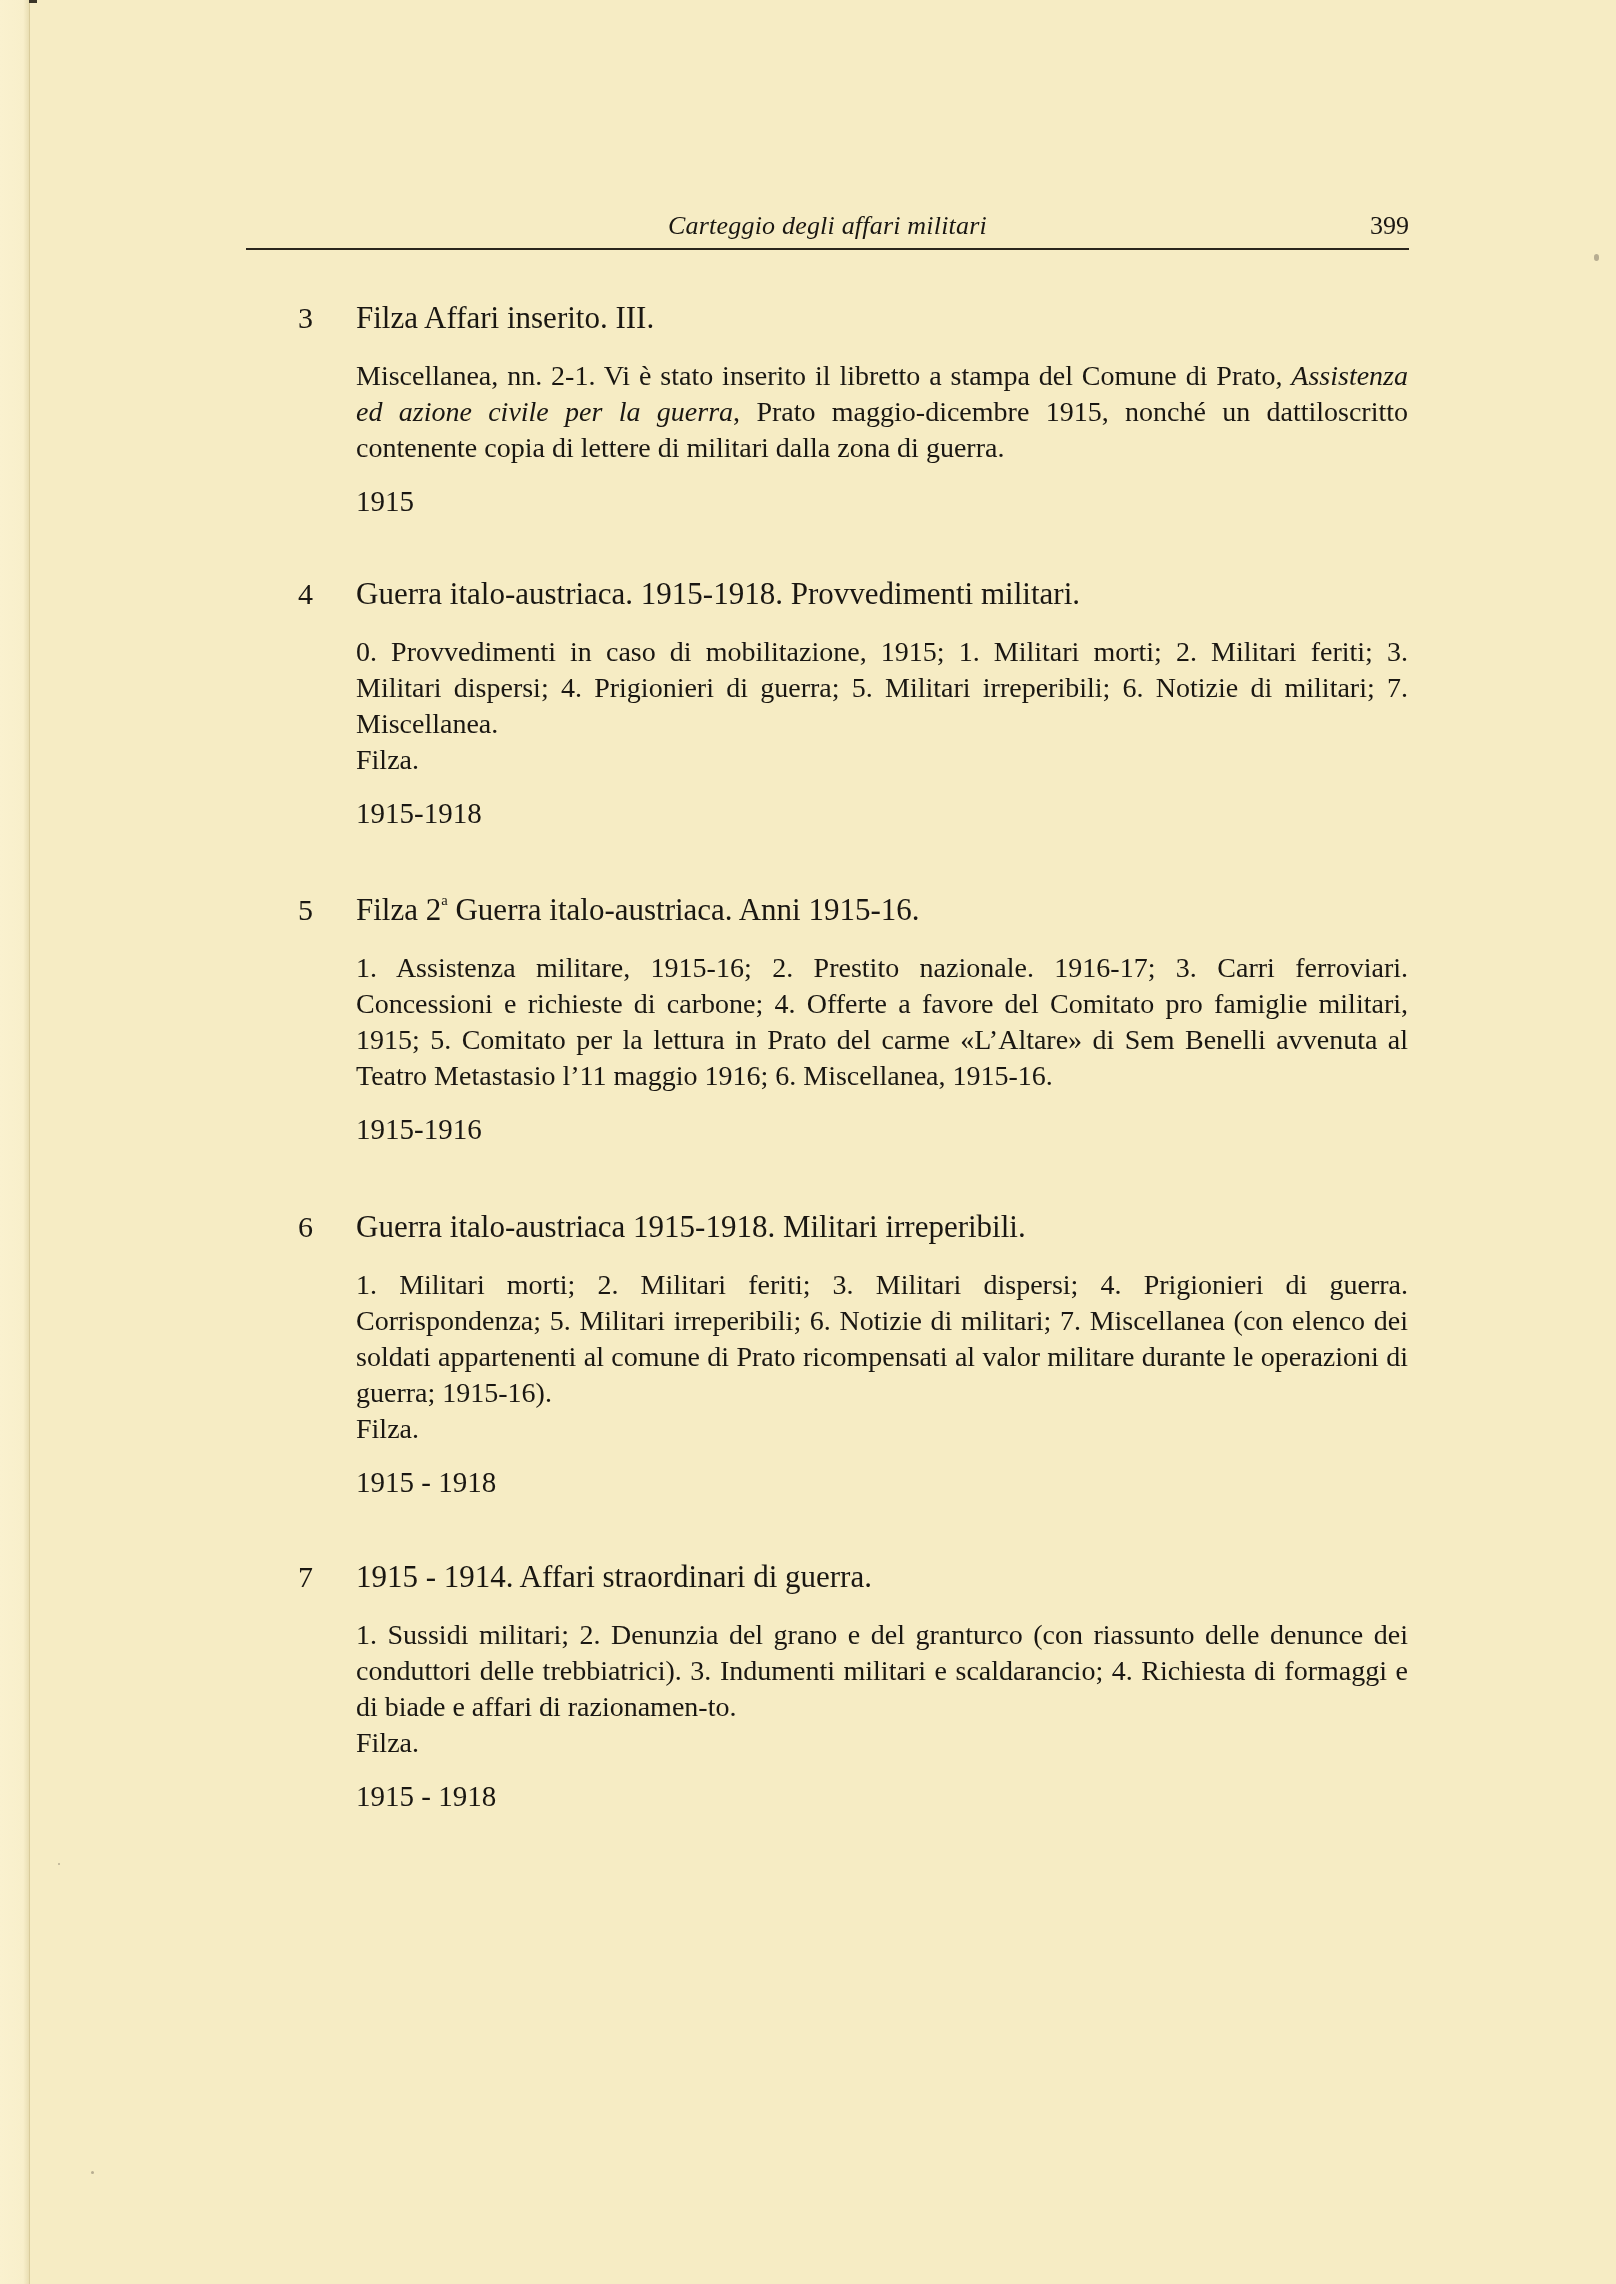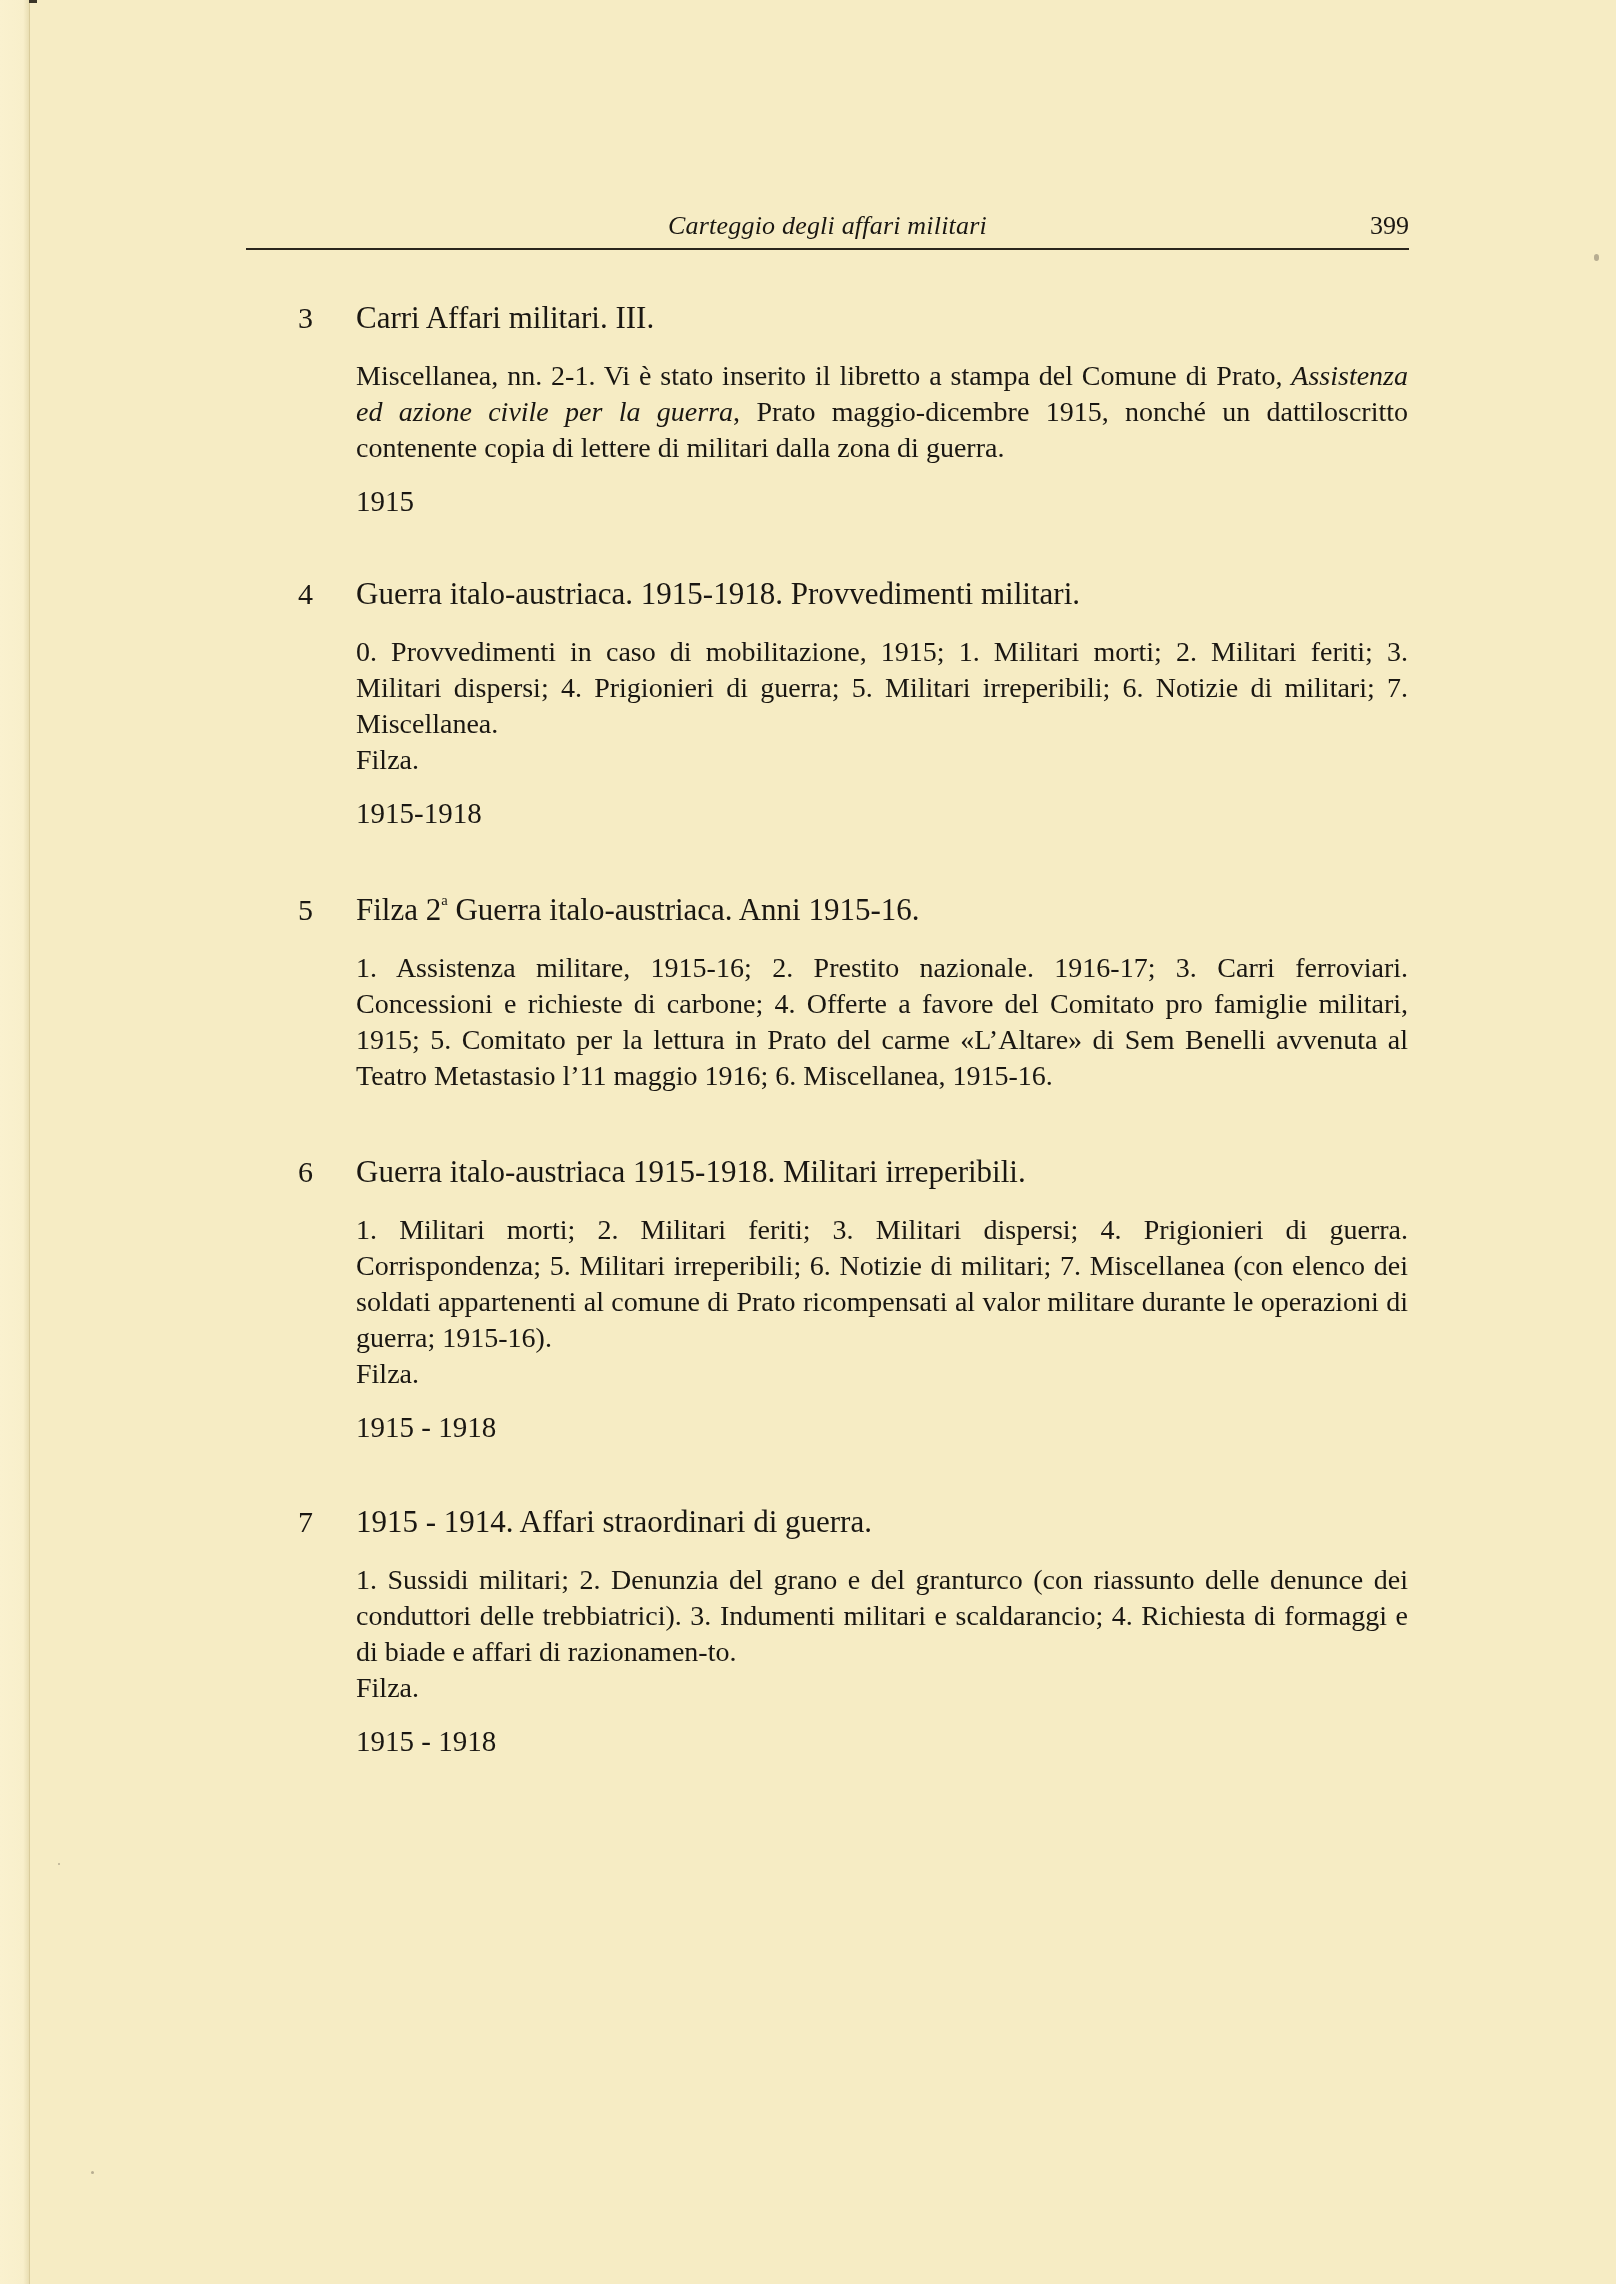--- a/index.html
+++ b/index.html
@@ -124,37 +124,38 @@
 <div class="running-head">
   <div class="running-title">Carteggio degli affari militari</div>
   <div class="page-number">399</div>
 </div>
 <div class="head-rule"></div>
 
 <div class="entries">
 
   <div class="entry" style="margin-bottom:53px;">
     <div class="entry-number">3</div>
-    <div class="entry-title">Carri Affari militari. III.</div>
+    <div class="entry-title">Filza Affari inserito. III.</div>
     <p class="entry-desc"><span>Miscellanea, nn. 2-1. Vi è stato inserito il libretto a stampa del Comune di Prato, </span><span class="ital">Assistenza ed azione civile per la guerra</span><span>, Prato maggio-dicembre 1915, nonché un dattiloscritto contenente copia di lettere di militari dalla zona di guerra.</span></p>
     <div class="entry-dates">1915</div>
   </div>
 
   <div class="entry" style="margin-bottom:57px;">
     <div class="entry-number">4</div>
     <div class="entry-title">Guerra italo-austriaca. 1915-1918. Provvedimenti militari.</div>
     <p class="entry-desc"><span>0. Provvedimenti in caso di mobilitazione, 1915; 1. Militari morti; 2. Militari feriti; 3. Militari dispersi; 4. Prigionieri di guerra; 5. Militari irreperibili; 6. Notizie di militari; 7. Miscellanea.</span></p>
     <p class="entry-type">Filza.</p>
     <div class="entry-dates">1915-1918</div>
   </div>
 
   <div class="entry" style="margin-bottom:58px;">
     <div class="entry-number">5</div>
     <div class="entry-title"><span>Filza 2</span><sup class="ordinal">a</sup><span> Guerra italo-austriaca. Anni 1915-16.</span></div>
     <p class="entry-desc"><span>1. Assistenza militare, 1915-16; 2. Prestito nazionale. 1916-17; 3. Carri ferroviari. Concessioni e richieste di carbone; 4. Offerte a favore del Co­mitato pro famiglie militari, 1915; 5. Comitato per la lettura in Prato del carme «L’Altare» di Sem Benelli avvenuta al Teatro Metastasio l’11 mag­gio 1916; 6. Miscellanea, 1915-16.</span></p>
+    <div class="entry-dates">1915-1916</div>
   </div>
 
   <div class="entry" style="margin-bottom:55px;">
     <div class="entry-number">6</div>
     <div class="entry-title">Guerra italo-austriaca 1915-1918. Militari irreperibili.</div>
     <p class="entry-desc"><span>1. Militari morti; 2. Militari feriti; 3. Militari dispersi; 4. Prigionieri di guerra. Corrispondenza; 5. Militari irreperibili; 6. Notizie di militari; 7. Miscellanea (con elenco dei soldati appartenenti al comune di Prato ri­compensati al valor militare durante le operazioni di guerra; 1915-16).</span></p>
     <p class="entry-type">Filza.</p>
     <div class="entry-dates">1915 - 1918</div>
   </div>
 

